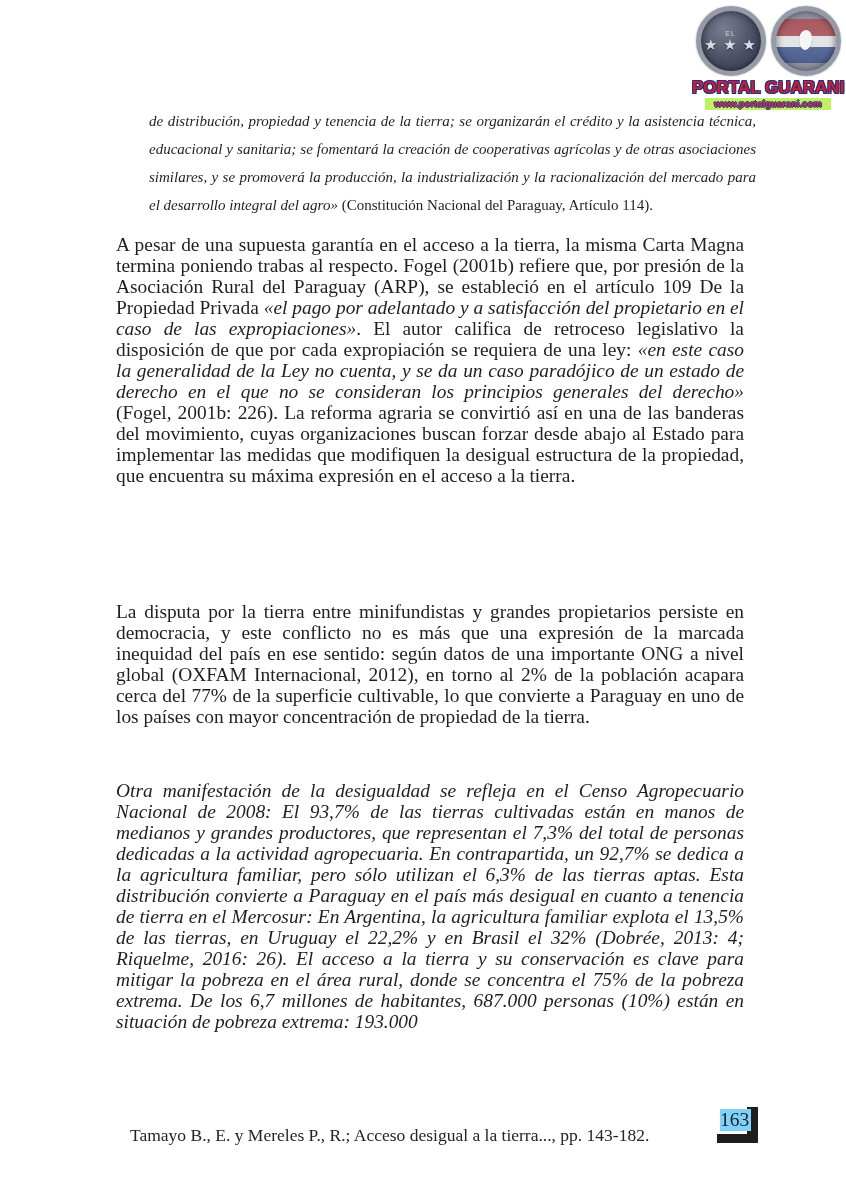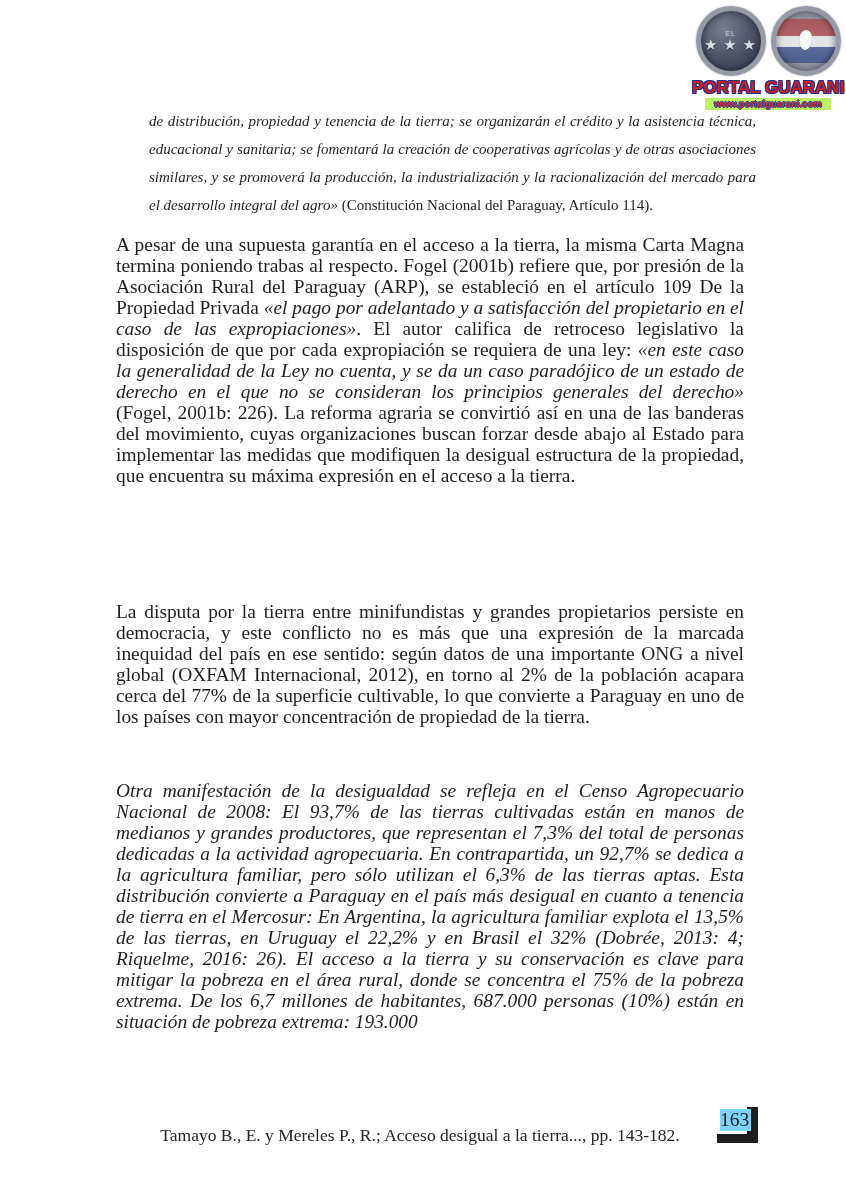--- a/index.html
+++ b/index.html
@@ -73,21 +73,21 @@
   .para-b{top:593px;}
   .para-c{top:772px;font-style:italic;}
   .heading{
     position:absolute;left:112px;top:549px;margin:0;
     font-size:20.5px;font-weight:700;color:#151515;
   }
   .h-marker{margin-right:17px;}
   
   .footer-cite{
     position:absolute;left:130px;top:1124px;width:580px;
-    font-size:17.5px;line-height:22px;text-align:center;color:#242424;
+    font-size:17.5px;line-height:22px;color:#242424;
   }
   .page-marker{position:absolute;left:713px;top:1103px;width:52px;height:46px;}
   .corner{
     position:absolute;left:4px;top:4px;
     width:30px;height:27px;
     border-right:11px solid #1e1e1e;
     border-bottom:9px solid #1e1e1e;
   }
   .page-num{
     position:absolute;left:7px;top:6px;

